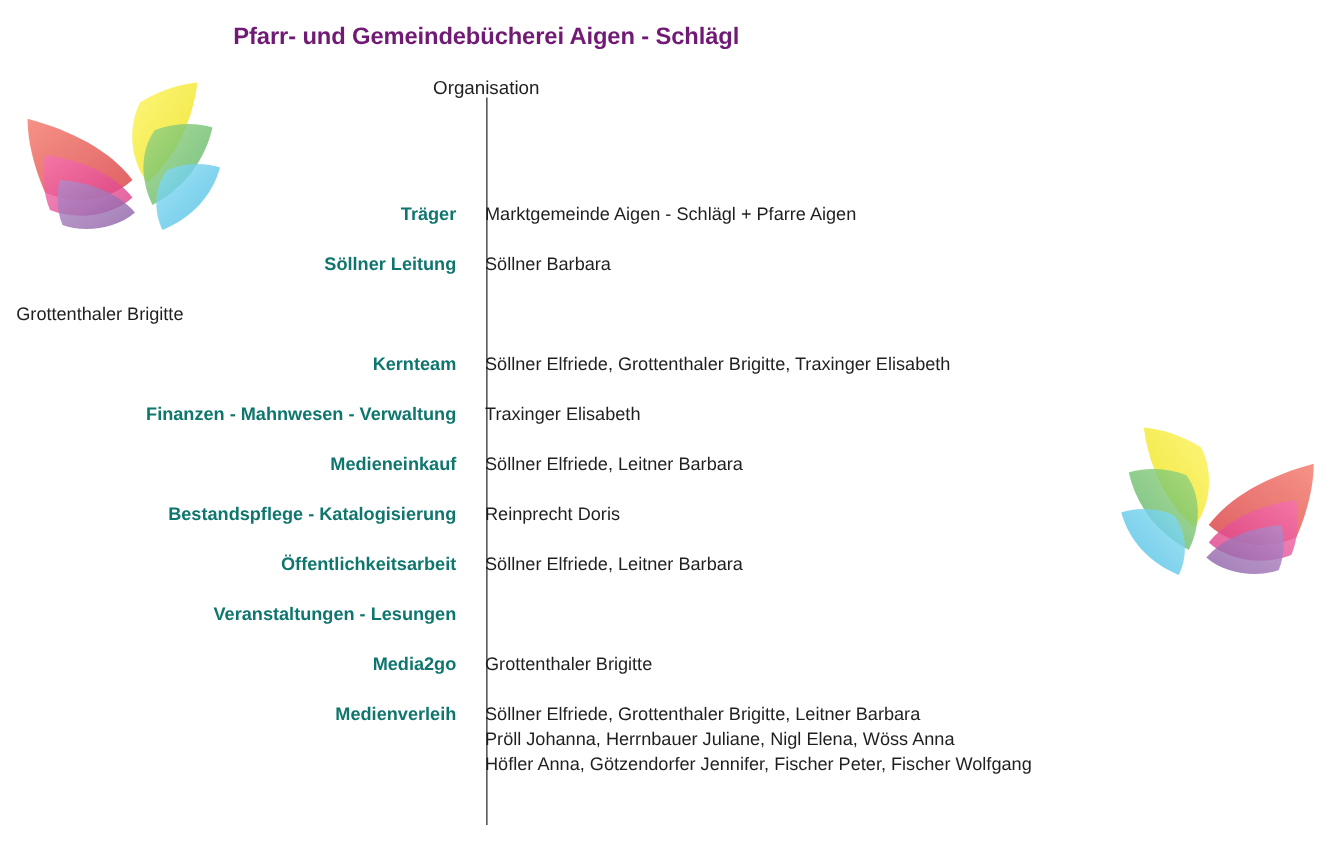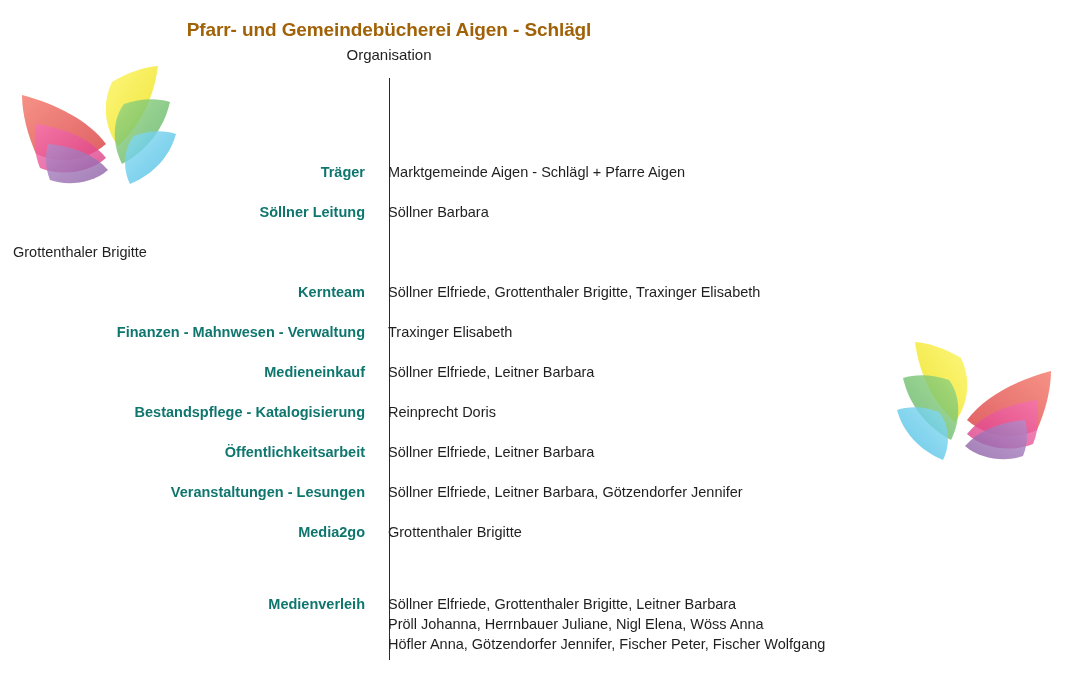--- a/index.html
+++ b/index.html
@@ -22,30 +22,30 @@
     position: absolute;
     left: 0;
     top: 18px;
     width: 778px;
     text-align: center;
   }
   .doc-title {
     font-size: 19px;
     font-weight: bold;
     letter-spacing: -0.1px;
-    color: #a16207;
+    color: #701a75;
     line-height: 24px;
     white-space: nowrap;
   }
   .doc-subtitle {
     font-size: 15px;
     font-weight: normal;
     color: #1f1f1f;
     line-height: 20px;
-    margin-top: 3px;
+    margin-top: 19px;
   }
 
   
   .divider {
     position: absolute;
     left: 389px;
     top: 78px;
     width: 1px;
     height: 582px;
     background: #2a2a2a;
@@ -59,21 +59,20 @@
     width: 1070px;
   }
   .row {
     position: relative;
     display: flex;
     align-items: flex-start;
     height: 40px;
   }
   .row.tall {
     height: auto;
-    margin-top: 32px;
   }
   .cell-label {
     width: 375px;
     text-align: right;
     font-size: 14.5px;
     font-weight: bold;
     color: #0f766e;
     line-height: 20px;
     padding-right: 10px;
     box-sizing: border-box;
@@ -154,23 +153,20 @@
       </div>
     </div>
     <div class="row">
       <div class="cell-label">Öffentlichkeitsarbeit</div>
       <div class="cell-value">
         <span class="vline">Söllner Elfriede, Leitner Barbara</span>
       </div>
     </div>
     <div class="row">
       <div class="cell-label">Veranstaltungen - Lesungen</div>
-      <div class="cell-value">
-        <span class="vline">Söllner Elfriede, Leitner Barbara, Götzendorfer Jennifer</span>
-      </div>
     </div>
     <div class="row">
       <div class="cell-label">Media2go</div>
       <div class="cell-value">
         <span class="vline">Grottenthaler Brigitte</span>
       </div>
     </div>
     <div class="row tall">
       <div class="cell-label">Medienverleih</div>
       <div class="cell-value">

